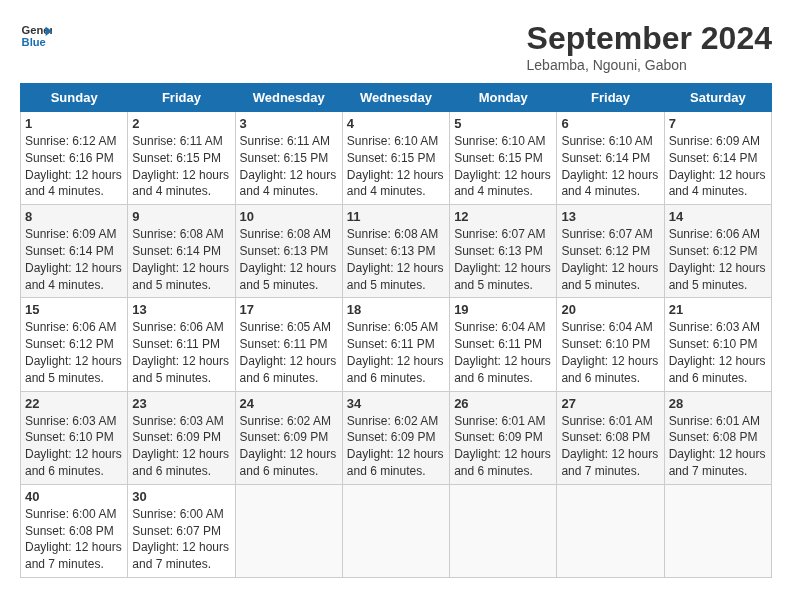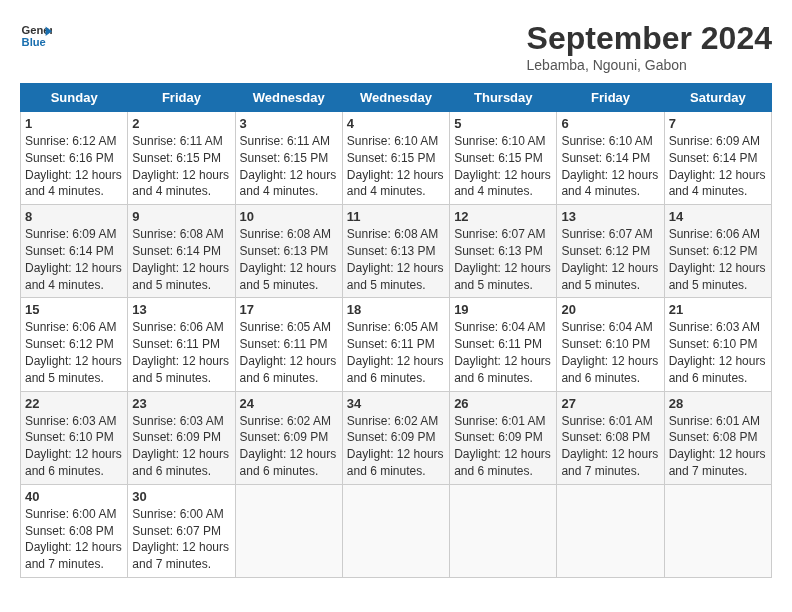--- a/index.html
+++ b/index.html
@@ -94,21 +94,21 @@
   </div>
 </div>
 
 <table>
   <thead>
     <tr>
       <th>Sunday</th>
       <th>Friday</th>
       <th>Wednesday</th>
       <th>Wednesday</th>
-      <th>Thursday</th>
+      <th>Monday</th>
       <th>Friday</th>
       <th>Saturday</th>
     </tr>
   </thead>
   <tbody id="calendar-body">
   <tr>
         <td>
         <span class="day-num">1</span>
         <div class="day-info">
           <span>Sunrise: 6:12 AM</span><br>

